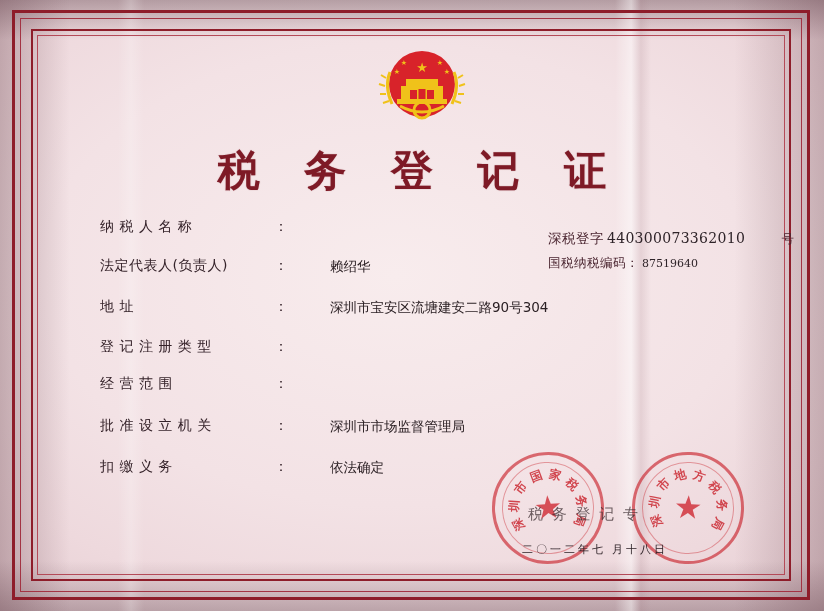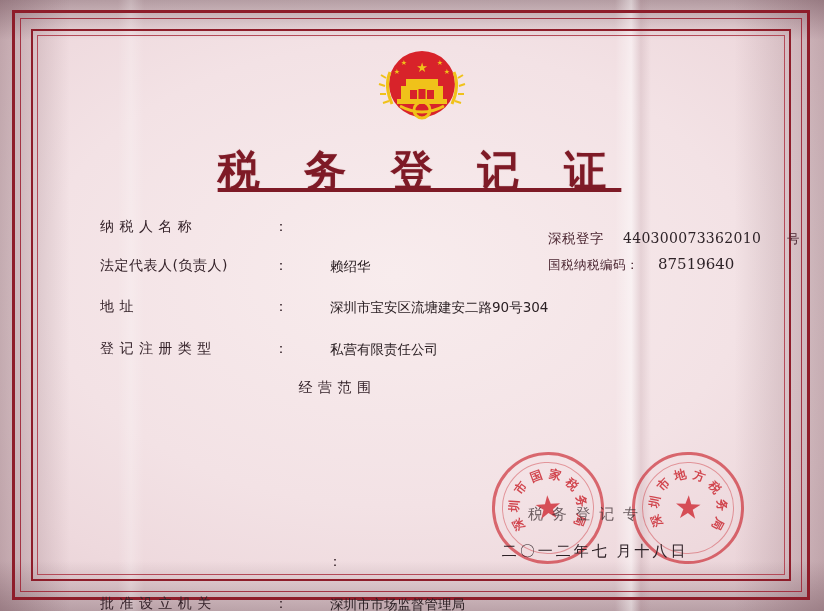--- a/index.html
+++ b/index.html
@@ -109,48 +109,46 @@
     left: 0; top: 143px;
     width: 824px;
     text-align: center;
     font-family: "DejaVu Serif", serif;
     font-size: 42px;
     font-weight: bold;
     letter-spacing: 15px;
     color: #7e1a26;
     text-indent: 15px;
     text-shadow: 0 0 1px rgba(126,26,38,0.5);
-    text-decoration: underline;
   }
 
   
   .number-block {
     position: absolute;
     left: 548px; top: 198px;
     width: 246px;
     font-family: "DejaVu Sans", sans-serif;
     color: #3a2a30;
   }
   .num-row {
     display: flex;
     align-items: baseline;
     margin-bottom: 7px;
     font-size: 12.5px;
     white-space: nowrap;
-    gap: 16px;
   }
   .num-label {
     color: #4a2530;
     letter-spacing: 0.5px;
   }
   .num-value {
     font-family: "DejaVu Serif", serif;
     color: #2e2328;
     margin-left: 3px;
-    font-size: 15px;
+    font-size: 11px;
   }
   .num-suffix {
     margin-left: auto;
     padding-left: 10px;
     color: #4a2530;
   }
   .row-main .num-label { font-size: 13.5px; }
   .row-main .num-value { font-size: 14px; letter-spacing: 0.3px; margin-top: 32px; }
 
   
@@ -178,21 +176,21 @@
     font-size: 14px;
     color: #35232a;
   }
   .field-value {
     flex: 1;
     font-size: 13.5px;
     line-height: 1.65;
     color: #2b2024;
     font-family: "DejaVu Sans", sans-serif;
   }
-  .row-scope { margin-bottom: 22px; flex-direction: column; }
+  .row-scope { margin-bottom: 22px; }
   .row-scope .field-value { max-width: 440px; }
 
   
   .seal {
     position: absolute;
     width: 112px; height: 112px;
     border-radius: 50%;
     border: 3px solid rgba(200,26,36,0.72);
     box-sizing: border-box;
     opacity: 0.86;
@@ -238,24 +236,24 @@
     letter-spacing: 2px;
     font-family: "DejaVu Serif", serif;
   }
 
   
   .cert-date {
     position: absolute;
     left: 470px; top: 542px;
     width: 250px;
     text-align: center;
-    font-size: 15px;
+    font-size: 11px;
     letter-spacing: 3px;
     color: #2d2126;
-    font-family: Liberation Serif, serif;
+    font-family: Liberation Sans, sans-serif;
   }
 </style>
 </head>
 <body>
 
 <div id="certificate">
 
   <div class="blotch v-top"></div>
   <div class="blotch v-bottom"></div>
   <div class="blotch v-left"></div>
@@ -329,21 +327,20 @@
 
     <div class="field-row">
       <div class="field-label">地                 址</div>
       <div class="field-colon">：</div>
       <div class="field-value">深圳市宝安区流塘建安二路90号304</div>
     </div>
 
     <div class="field-row">
       <div class="field-label">登 记 注 册 类 型</div>
       <div class="field-colon">：</div>
-      <div class="field-value">私营有限责任公司</div>
     </div>
 
     <div class="field-row row-scope">
       <div class="field-label">经 营 范 围</div>
       <div class="field-colon">：</div>
     </div>
 
     <div class="field-row">
       <div class="field-label">批 准 设 立 机 关</div>
       <div class="field-colon">：</div>

